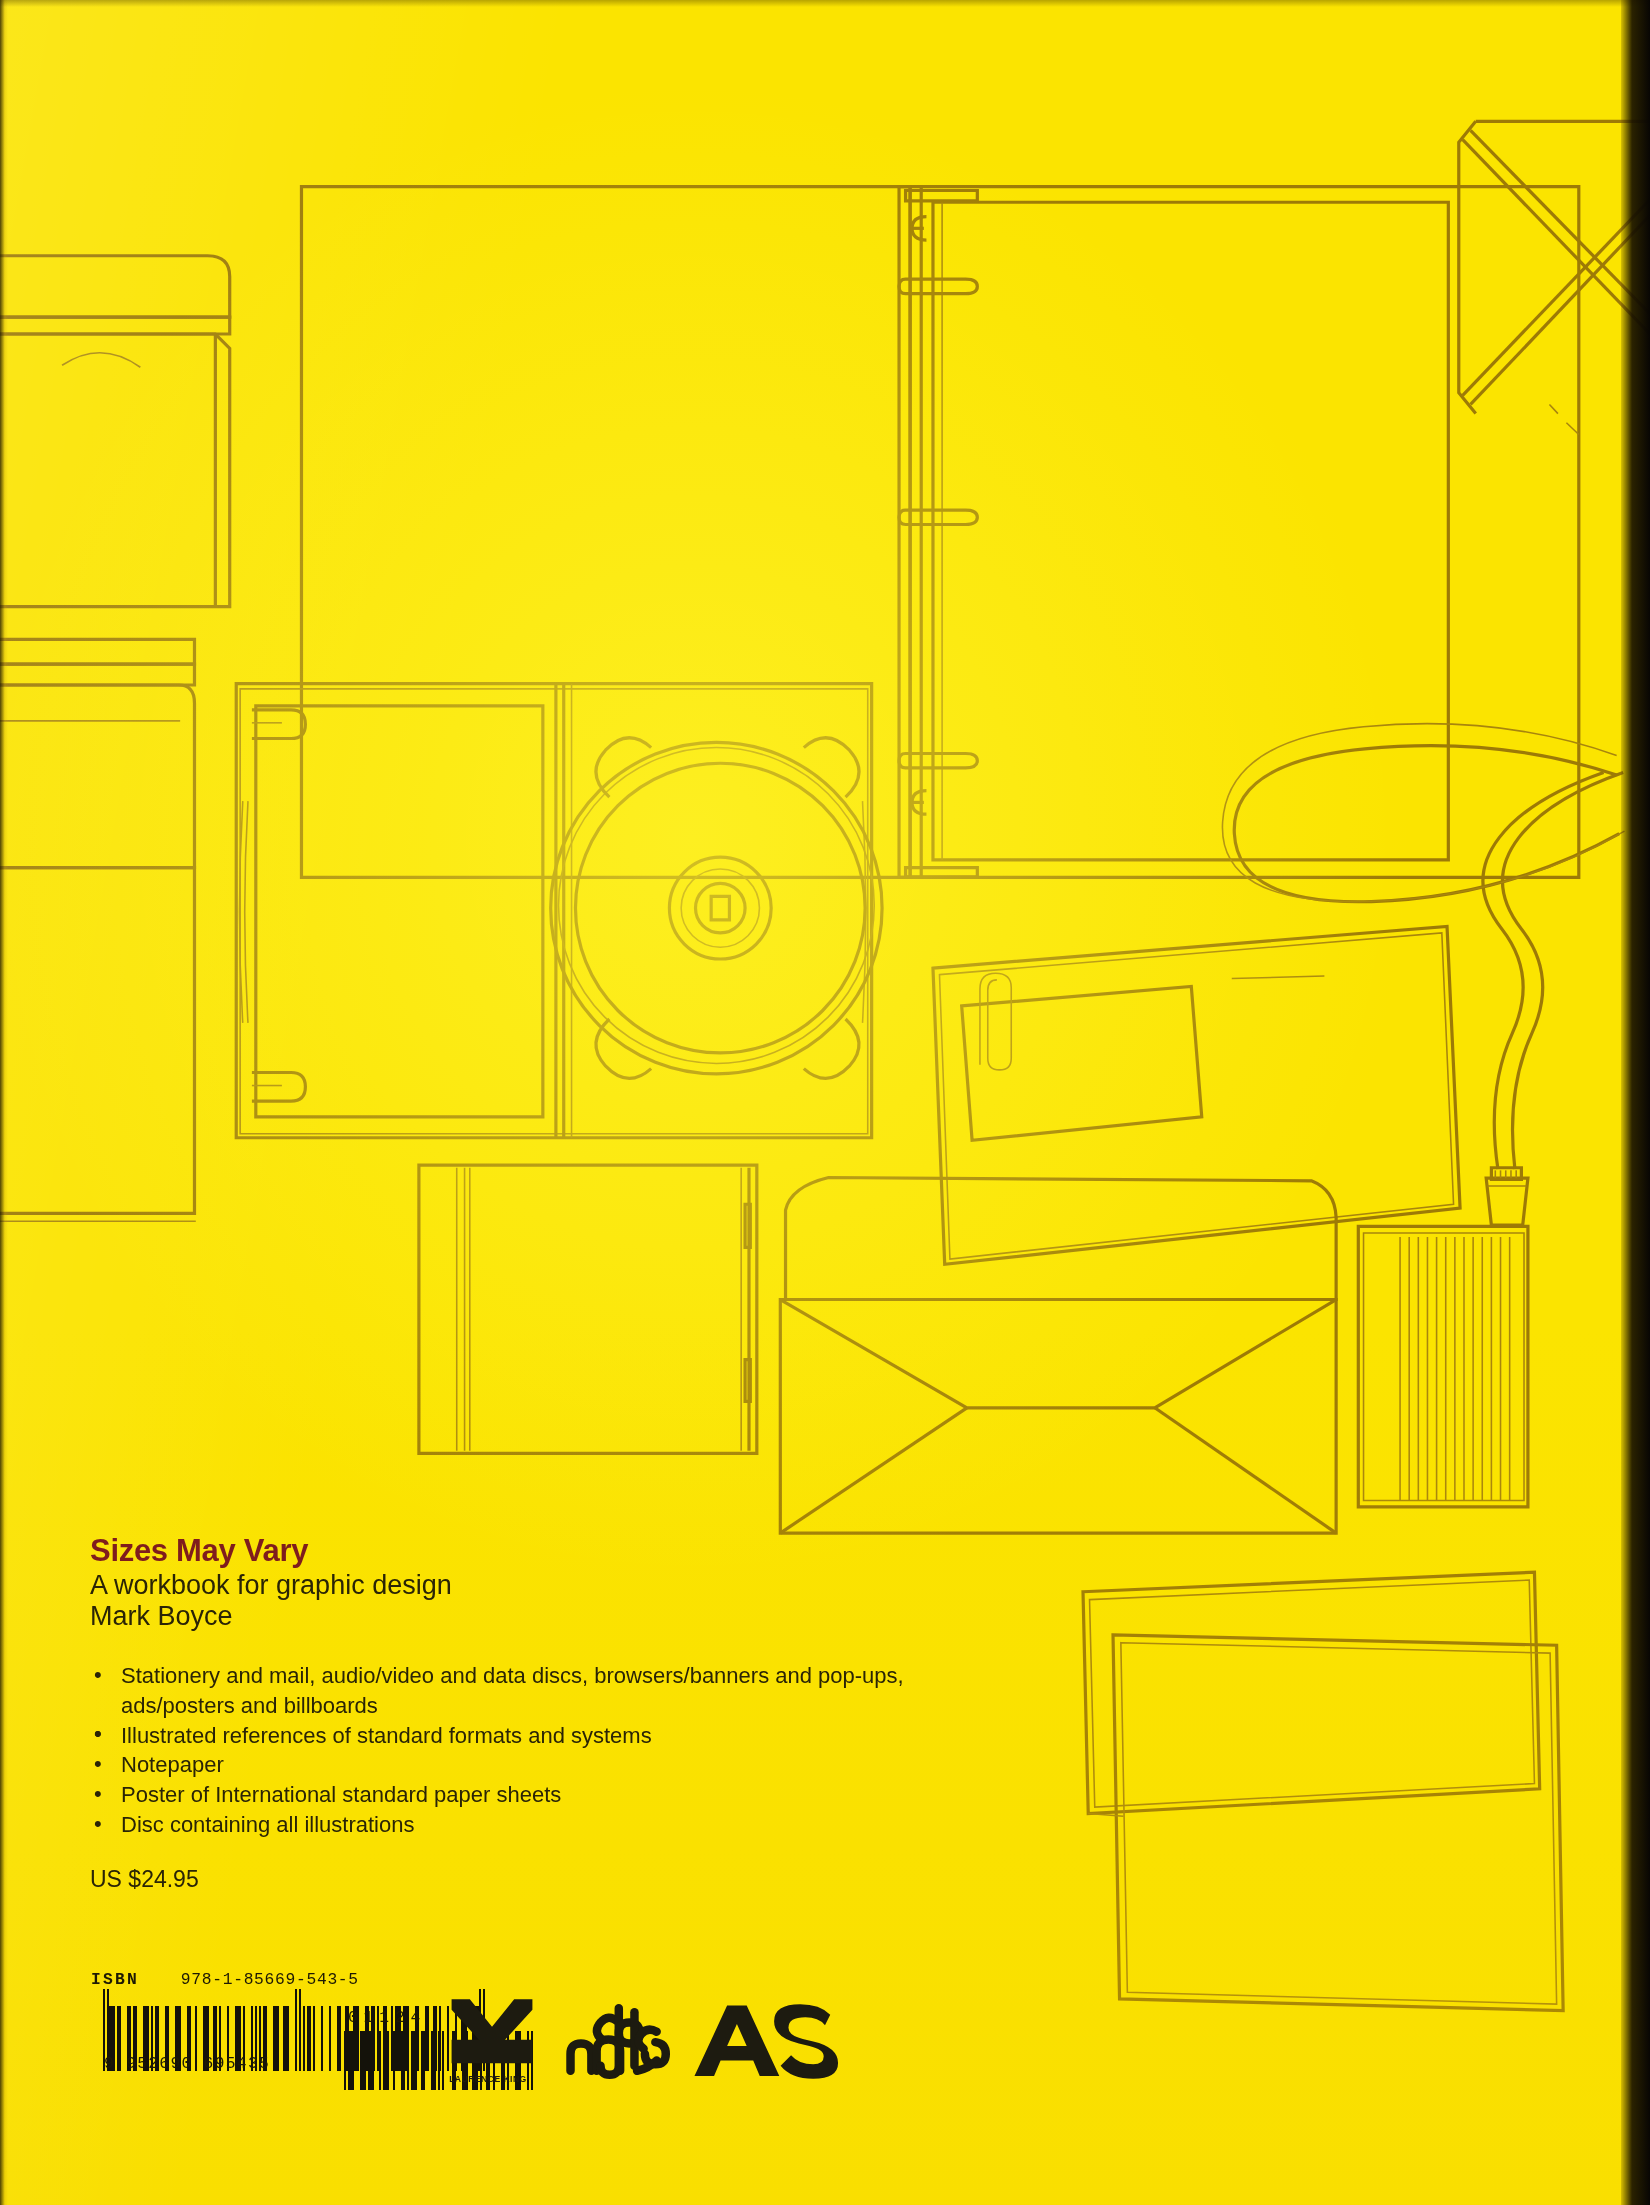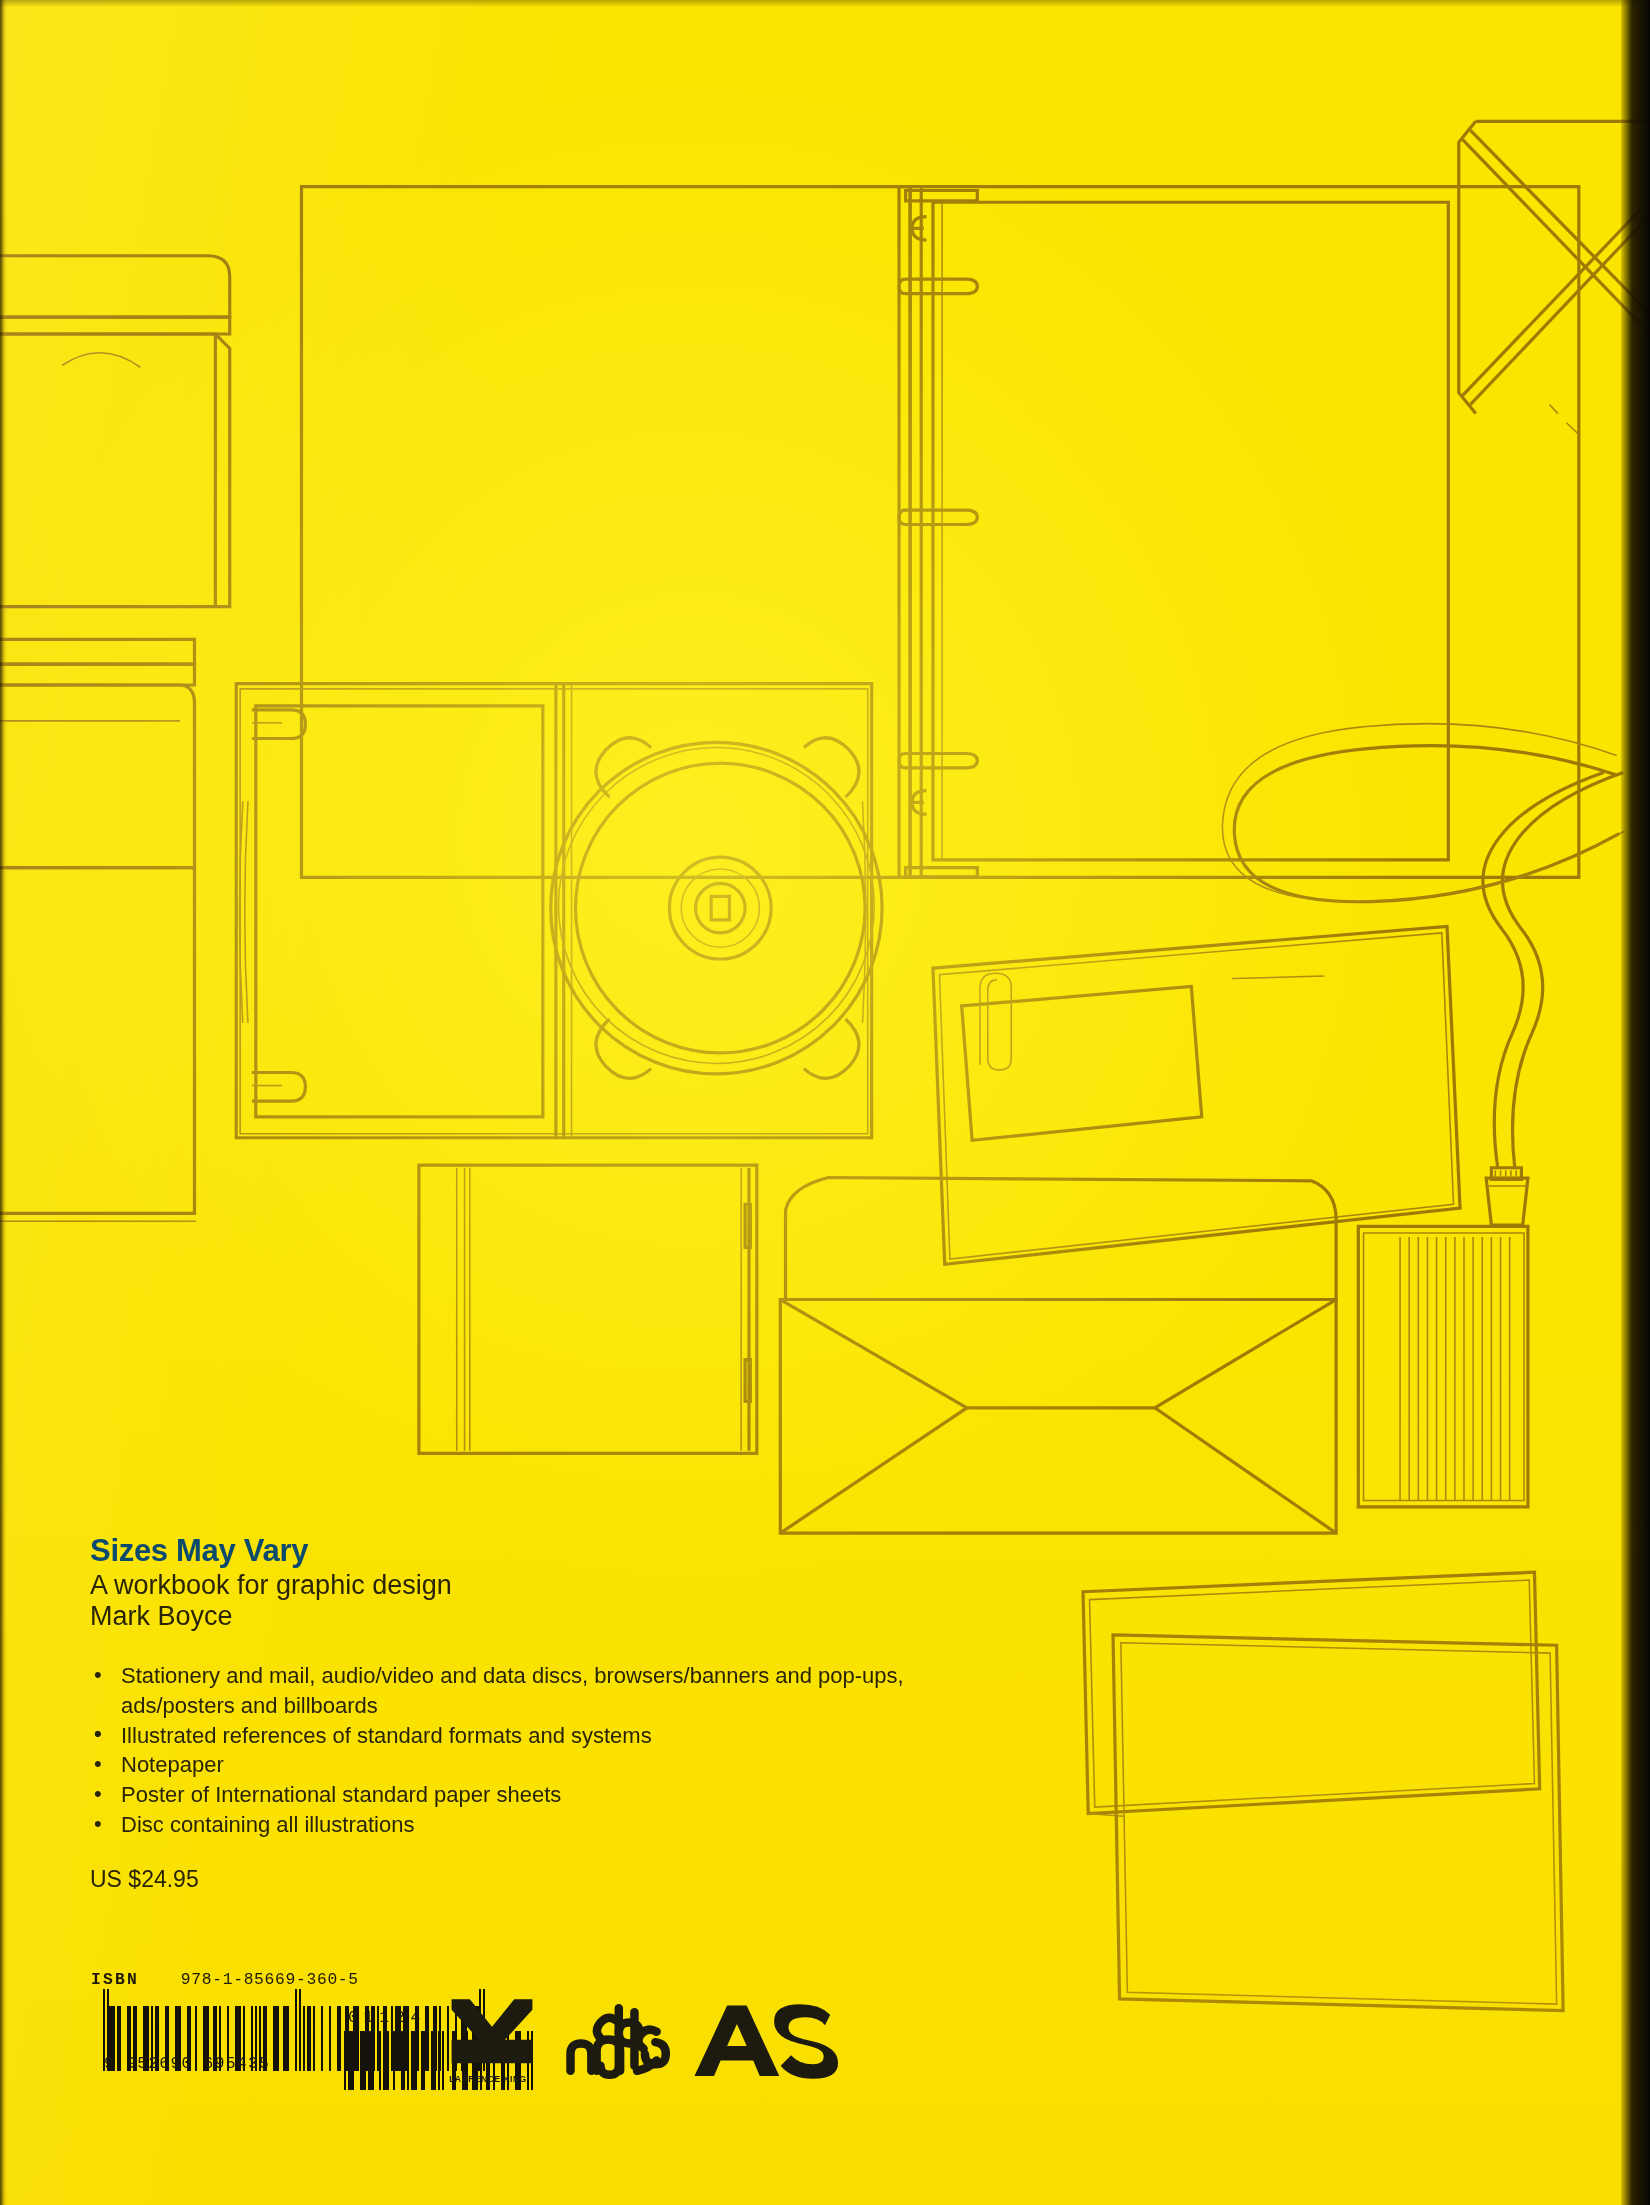--- a/index.html
+++ b/index.html
@@ -54,21 +54,21 @@
     left:90px;
     top:1535px;
     width:1018px;
     color:#241f05;
   }
   #book-title{
     font-size:31px;
     font-weight:bold;
     letter-spacing:-0.3px;
     line-height:1.04;
-    color:#0c4a6e;
+    color:#7f1d1d;
     margin:0;
   }
   #book-subtitle{
     font-size:27px;
     font-weight:normal;
     line-height:1.12;
     margin:2.6px 0 0 0;
     color:#2a2406;
   }
   #book-author{
@@ -400,21 +400,21 @@
       </li>
     </ul>
 
     <p id="price">US $24.95</p>
   </div>
 
   <div id="isbn-area">
     <div id="isbn-text">
       <span class="isbn-word">ISBN</span>
       <span>&nbsp;&nbsp;</span>
-      <span>978-1-85669-360-5</span>
+      <span>978-1-85669-543-5</span>
     </div>
 
     <div class="barcode-wrap" id="barcode-main">
       <div class="bars" id="bars-main">
           <span style="width: 2px; height: 82px; background: rgb(20, 18, 10);"></span>
           <span style="width: 2px; height: 82px; background: transparent;"></span>
           <span style="width: 2px; height: 82px; background: rgb(20, 18, 10);"></span>
           <span style="width: 6px; height: 65px; background: rgb(20, 18, 10);"></span>
           <span style="width: 2px; height: 65px; background: transparent;"></span>
           <span style="width: 4px; height: 65px; background: rgb(20, 18, 10);"></span>

